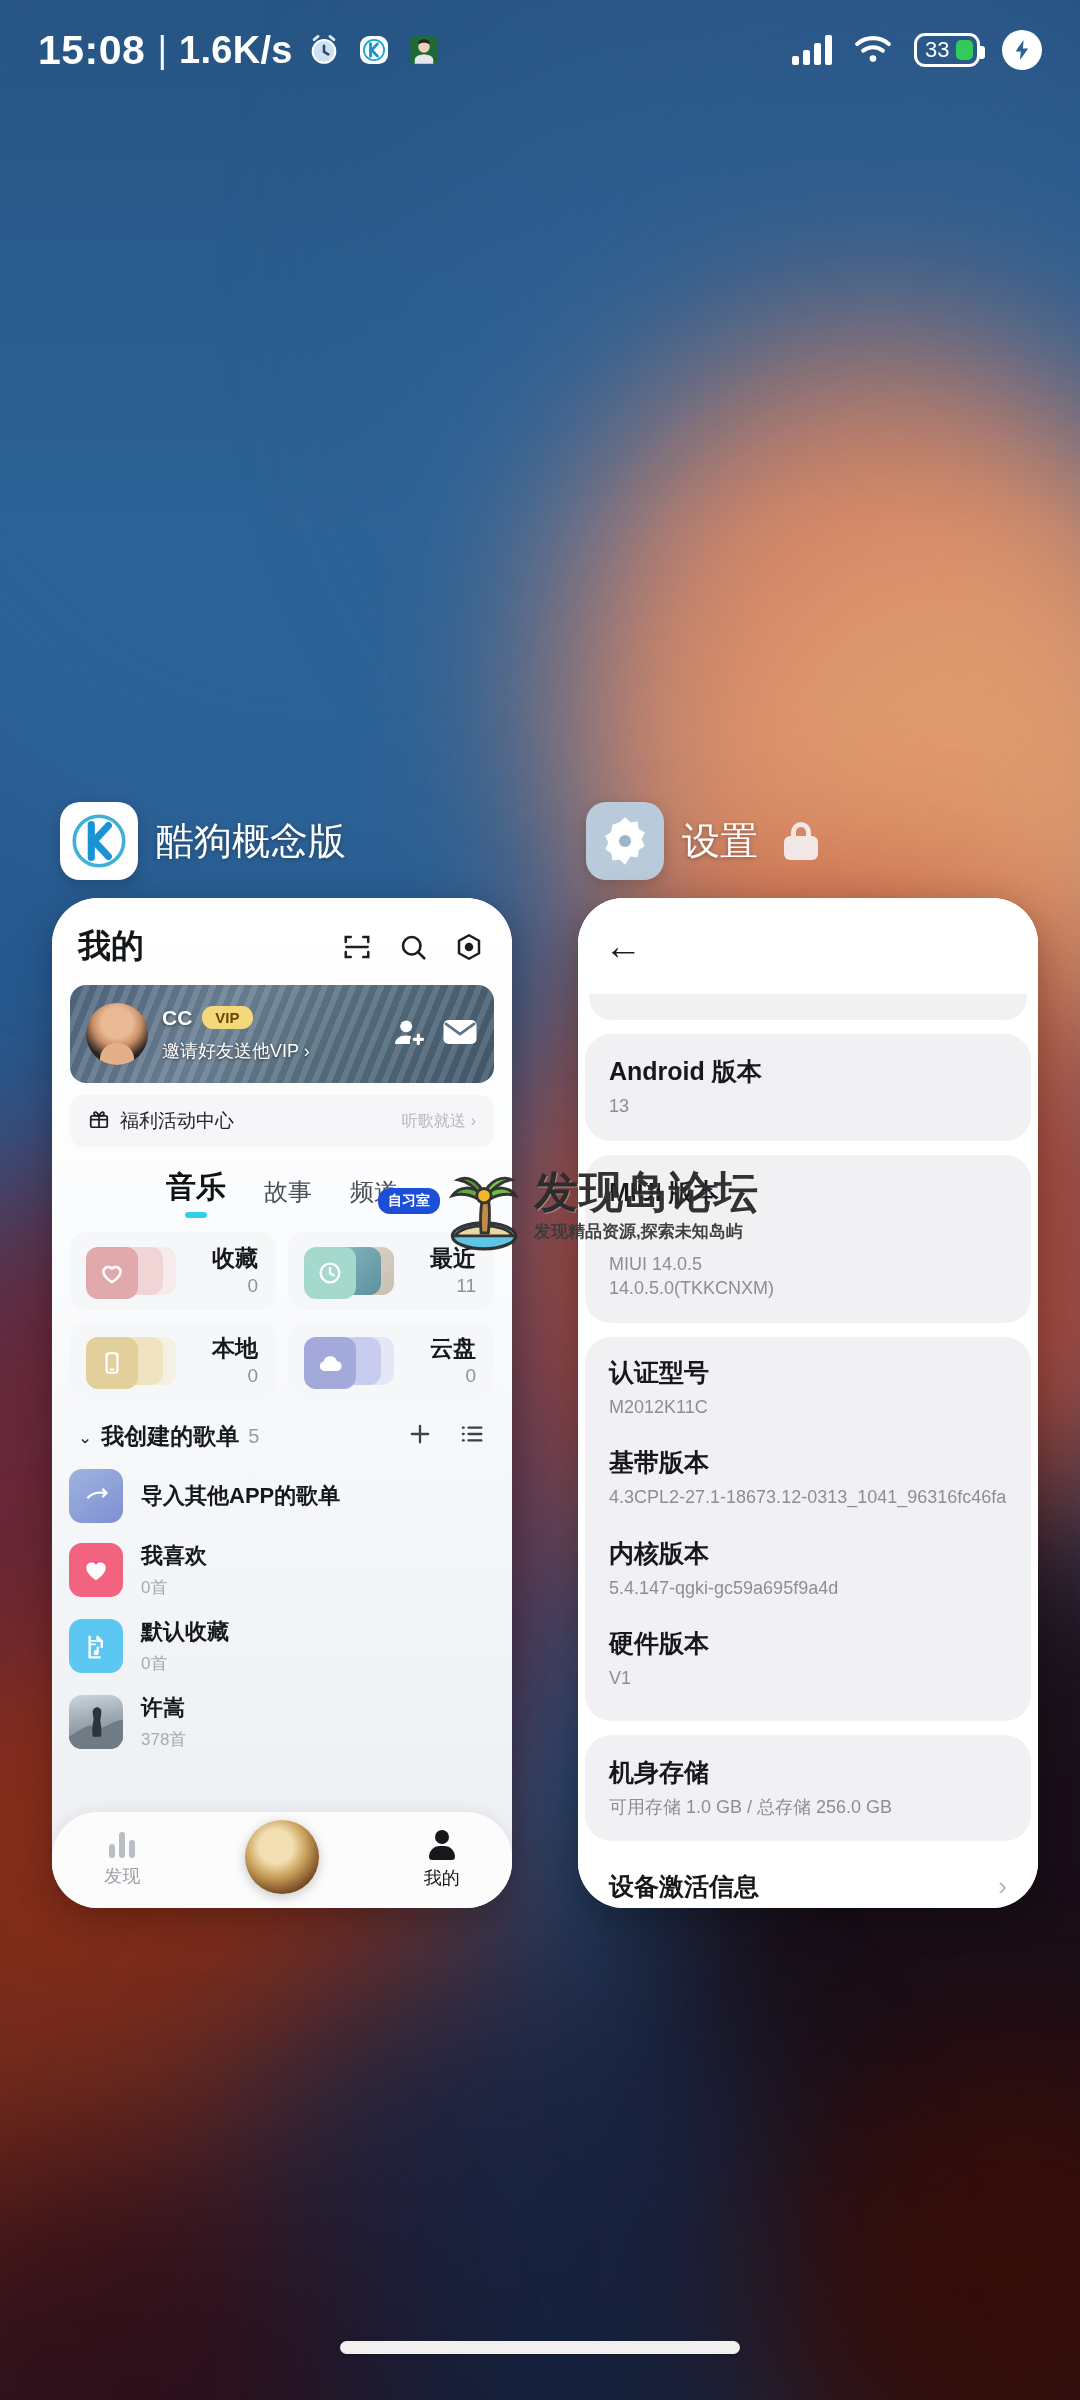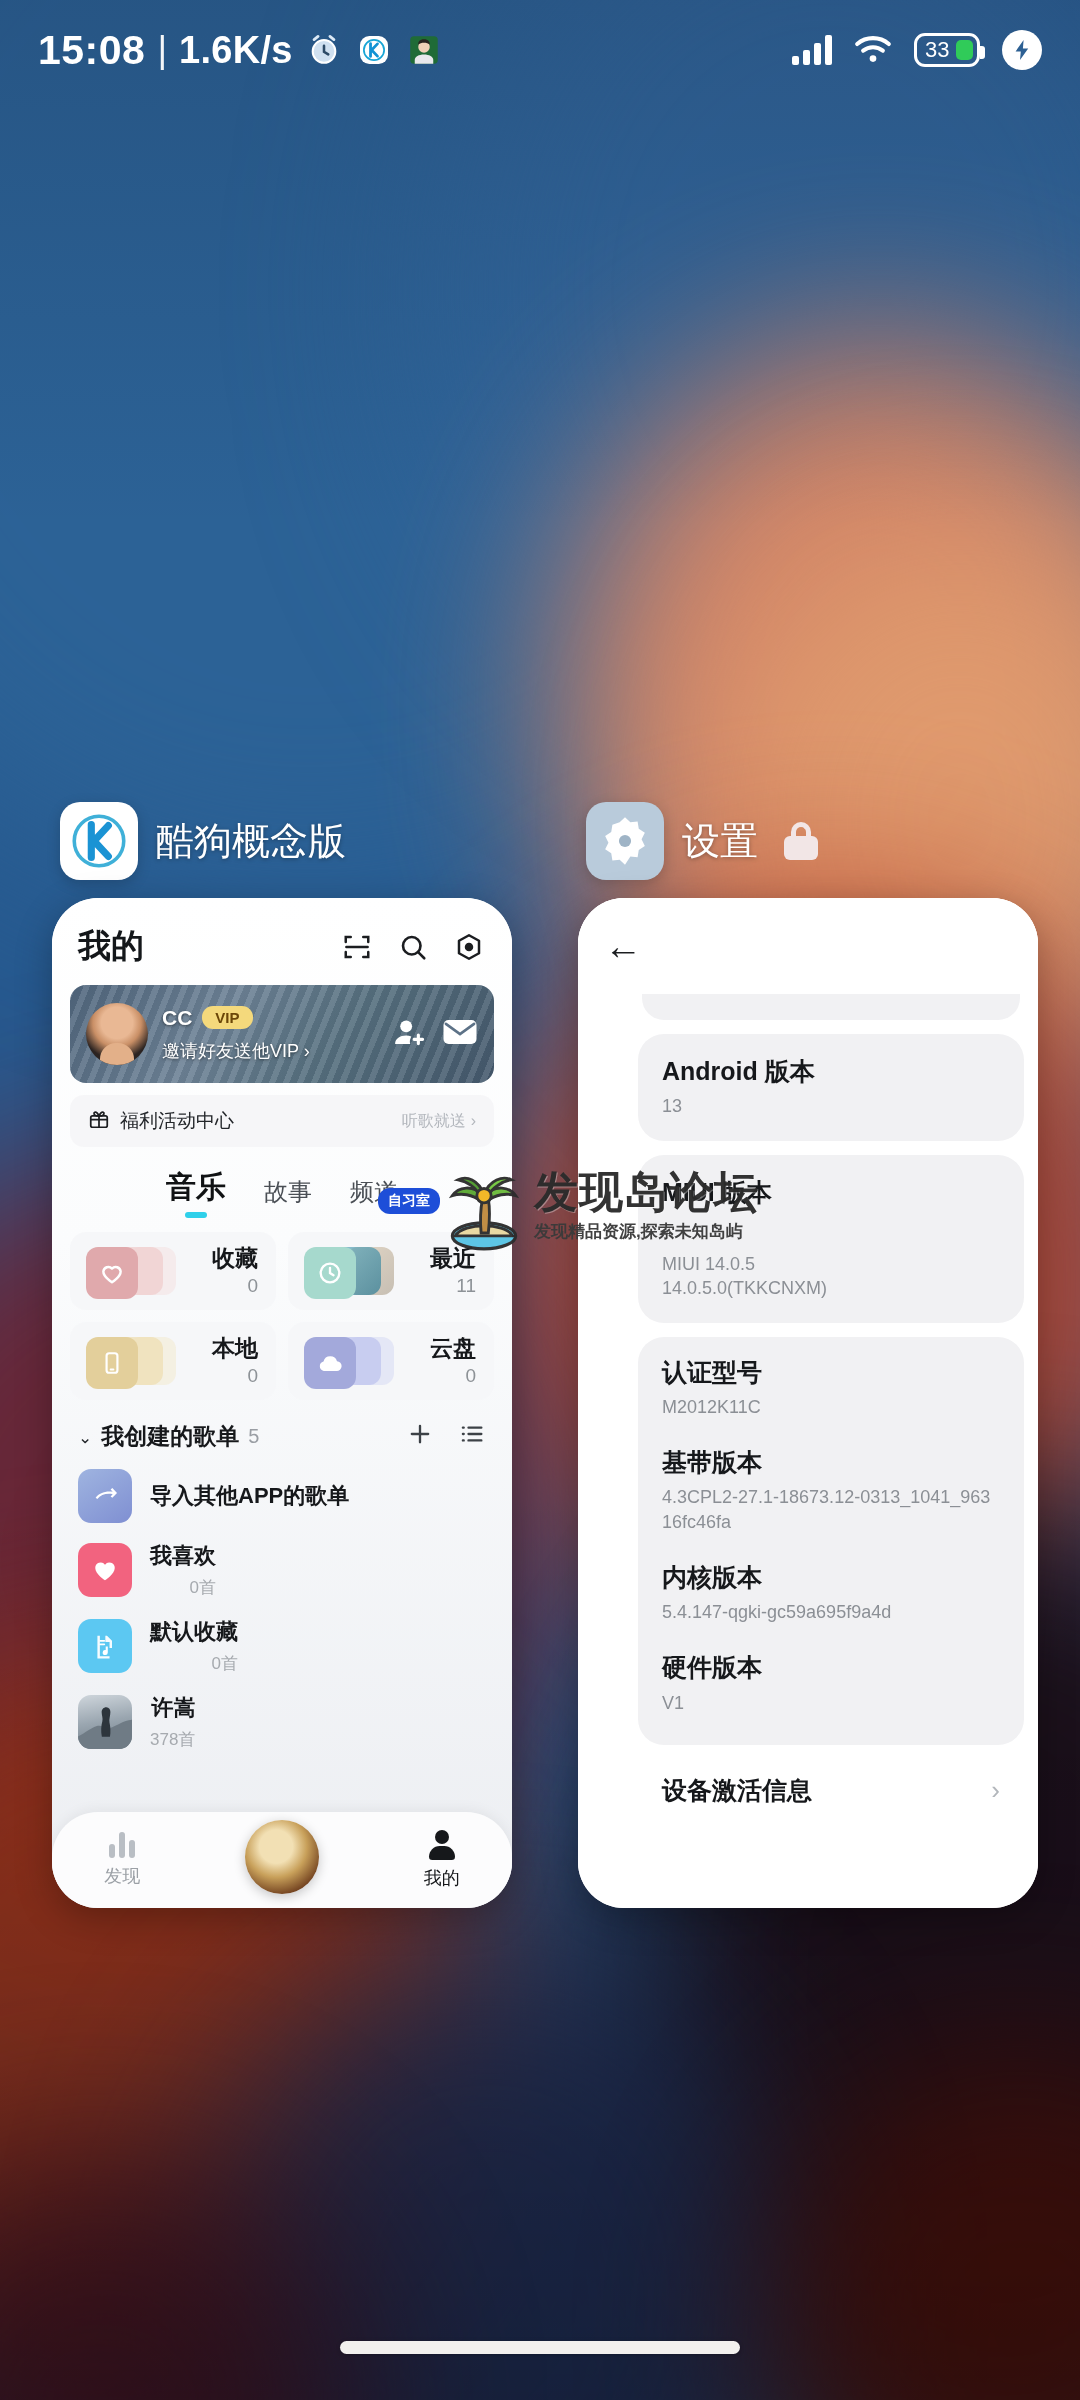--- a/index.html
+++ b/index.html
@@ -102,21 +102,21 @@
   .kg-sq.s1{left:4px;width:52px;height:52px;display:flex;align-items:center;justify-content:center;}
   .kg-tl-txt{margin-left:auto;text-align:right;padding-right:6px;}
   .kg-tl-name{font-size:23px;font-weight:700;color:#16181b;line-height:1.15;}
   .kg-tl-num{font-size:19px;color:#8d9297;margin-top:4px;}
   .kg-sec{display:flex;align-items:center;justify-content:space-between;padding:20px 26px 8px 26px;}
   .kg-sec-l{display:flex;align-items:center;gap:9px;}
   .kg-caret{font-size:17px;color:#24272b;transform:rotate(180deg);line-height:1;}
   .kg-sec-t{font-size:23px;font-weight:700;color:#16181b;}
   .kg-sec-n{font-size:20px;color:#9a9ea4;}
   .kg-sec-r{display:flex;align-items:center;gap:24px;}
-  .kg-list{padding:0 26px;text-align:right;}
+  .kg-list{padding:0 17px;}
   .kg-item{display:flex;align-items:center;gap:18px;padding:9px 0;}
   .kg-thumb{width:54px;height:54px;border-radius:13px;flex:none;display:flex;align-items:center;
     justify-content:center;overflow:hidden;position:relative;}
   .kg-it-t{font-size:22px;font-weight:700;color:#16181b;}
   .kg-it-s{font-size:17px;color:#a6aaaf;margin-top:5px;}
   .kg-nav{position:absolute;left:0;right:0;bottom:0;height:96px;background:rgba(252,252,253,.97);
     border-radius:46px 46px 46px 46px;display:flex;align-items:center;justify-content:space-around;
     box-shadow:0 -2px 14px rgba(0,0,0,.06);}
   .kg-nv{display:flex;flex-direction:column;align-items:center;gap:6px;}
   .kg-nv-l{font-size:18px;color:#9ba0a6;}
@@ -131,21 +131,21 @@
   .kg-person .h{position:absolute;left:8px;top:0;width:14px;height:14px;border-radius:50%;background:#16181b;}
   .kg-person .b{position:absolute;left:2px;bottom:0;width:26px;height:14px;border-radius:13px 13px 4px 4px;background:#16181b;}
 
   
   #card-settings{width:460px;height:1010px;}
   .st-bg{position:absolute;inset:0;background:#ffffff;}
   .st-inner{position:relative;z-index:2;height:100%;overflow:hidden;}
   .st-top{height:96px;display:flex;align-items:center;padding:0 26px;position:relative;background:#fff;}
   .st-back{font-size:38px;color:#1b1d20;line-height:1;width:50px;}
   .st-ttl{position:absolute;left:0;right:0;text-align:center;font-size:29px;font-weight:600;color:#16181b;pointer-events:none;}
-  .st-body{padding:0 14px;margin-left:46px;}
+  .st-body{padding:0 7px;}
   .st-peek{height:26px;background:#f1f1f3;border-radius:0 0 22px 22px;margin:0 4px;}
   .st-card{background:#f1f1f3;border-radius:26px;margin-top:14px;padding:22px 24px;}
   .st-k{font-size:25px;font-weight:600;color:#16181b;line-height:1.25;}
   .st-v{font-size:18px;color:#8b8f95;margin-top:7px;line-height:1.35;word-break:break-all;}
   .st-two{display:flex;gap:14px;margin-top:14px;}
   .st-two .st-card{flex:1;margin-top:0;min-height:168px;display:flex;flex-direction:column;justify-content:space-between;}
   .st-grp{background:#f1f1f3;border-radius:26px;margin-top:14px;padding:6px 24px 16px 24px;}
   .st-grp .st-e{padding:14px 0;}
   .st-row{display:flex;align-items:center;justify-content:space-between;padding:22px 24px;margin-top:8px;}
   .st-row .st-k{font-size:25px;}
@@ -540,20 +540,24 @@
           <div class="st-e">
             <div class="st-k">内核版本</div>
             <div class="st-v">5.4.147-qgki-gc59a695f9a4d</div>
           </div>
           <div class="st-e">
             <div class="st-k">硬件版本</div>
             <div class="st-v">V1</div>
           </div>
         </div>
 
+        <div class="st-card">
+          <div class="st-k">机身存储</div>
+          <div class="st-v">可用存储 1.0 GB / 总存储 256.0 GB</div>
+        </div>
 
         <div class="st-row">
           <span class="st-k">设备激活信息</span>
           <span class="st-chev">›</span>
         </div>
       </div>
     </div>
   </div>
 </div>
 

